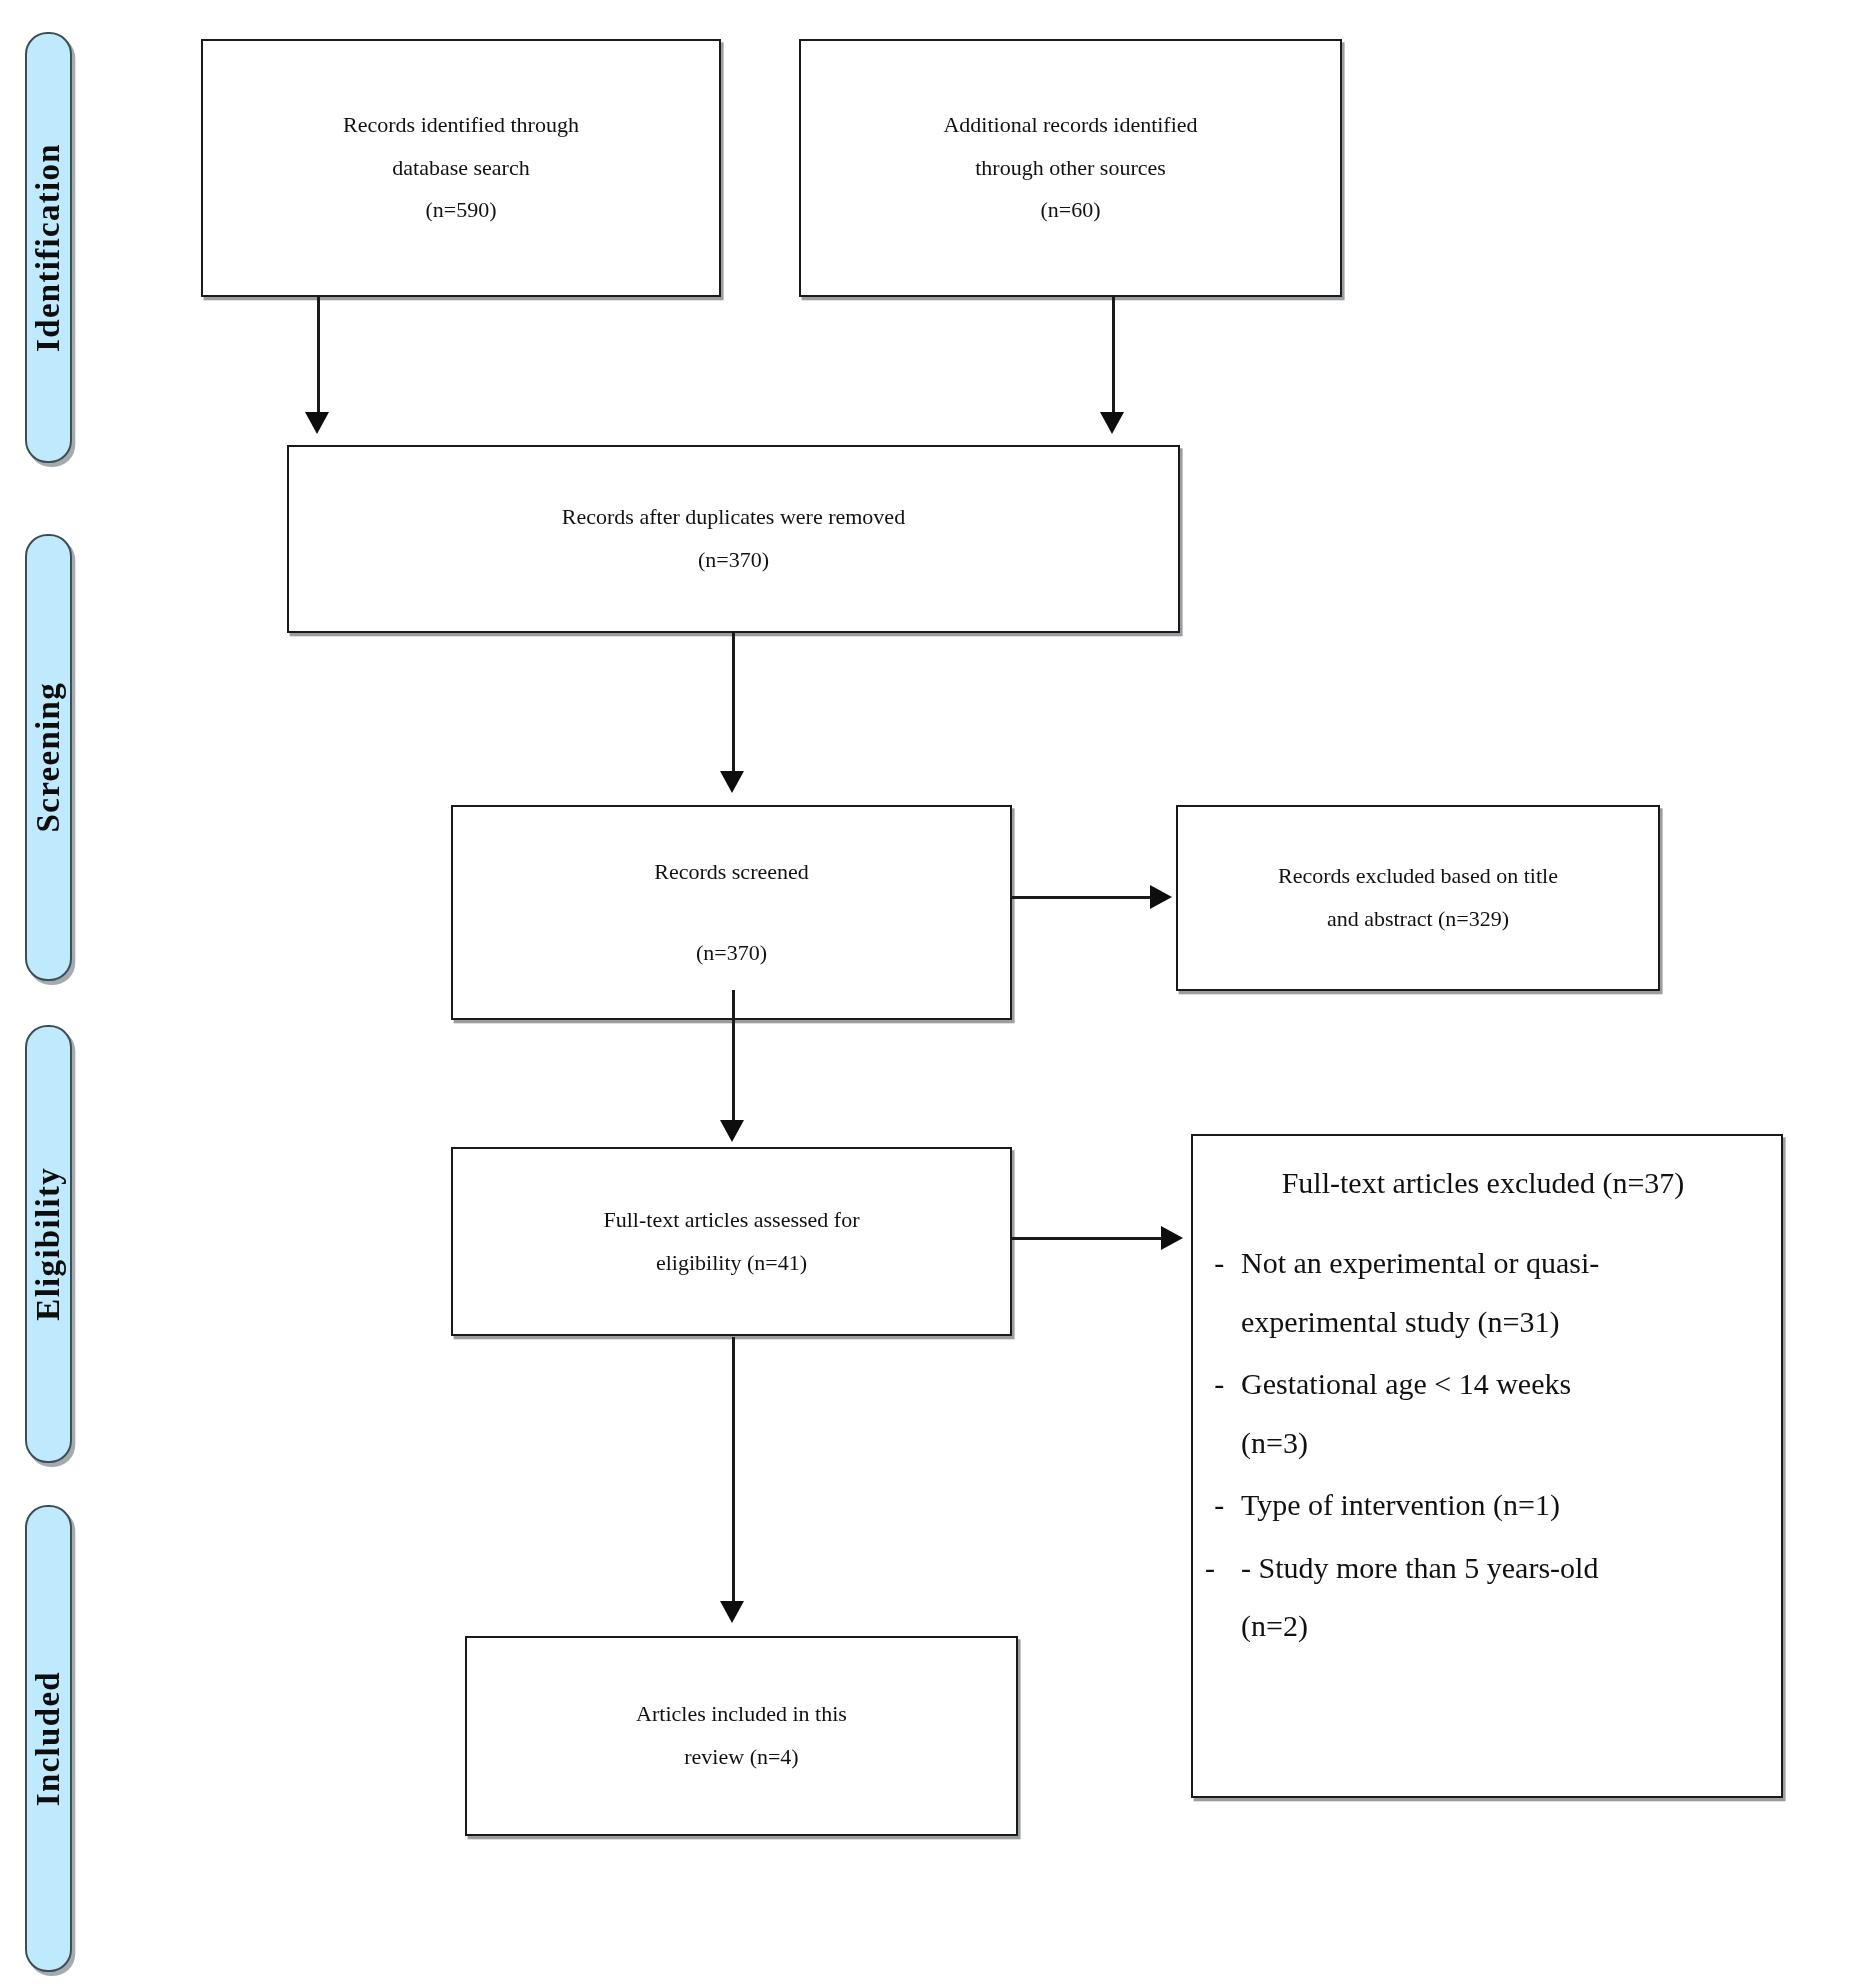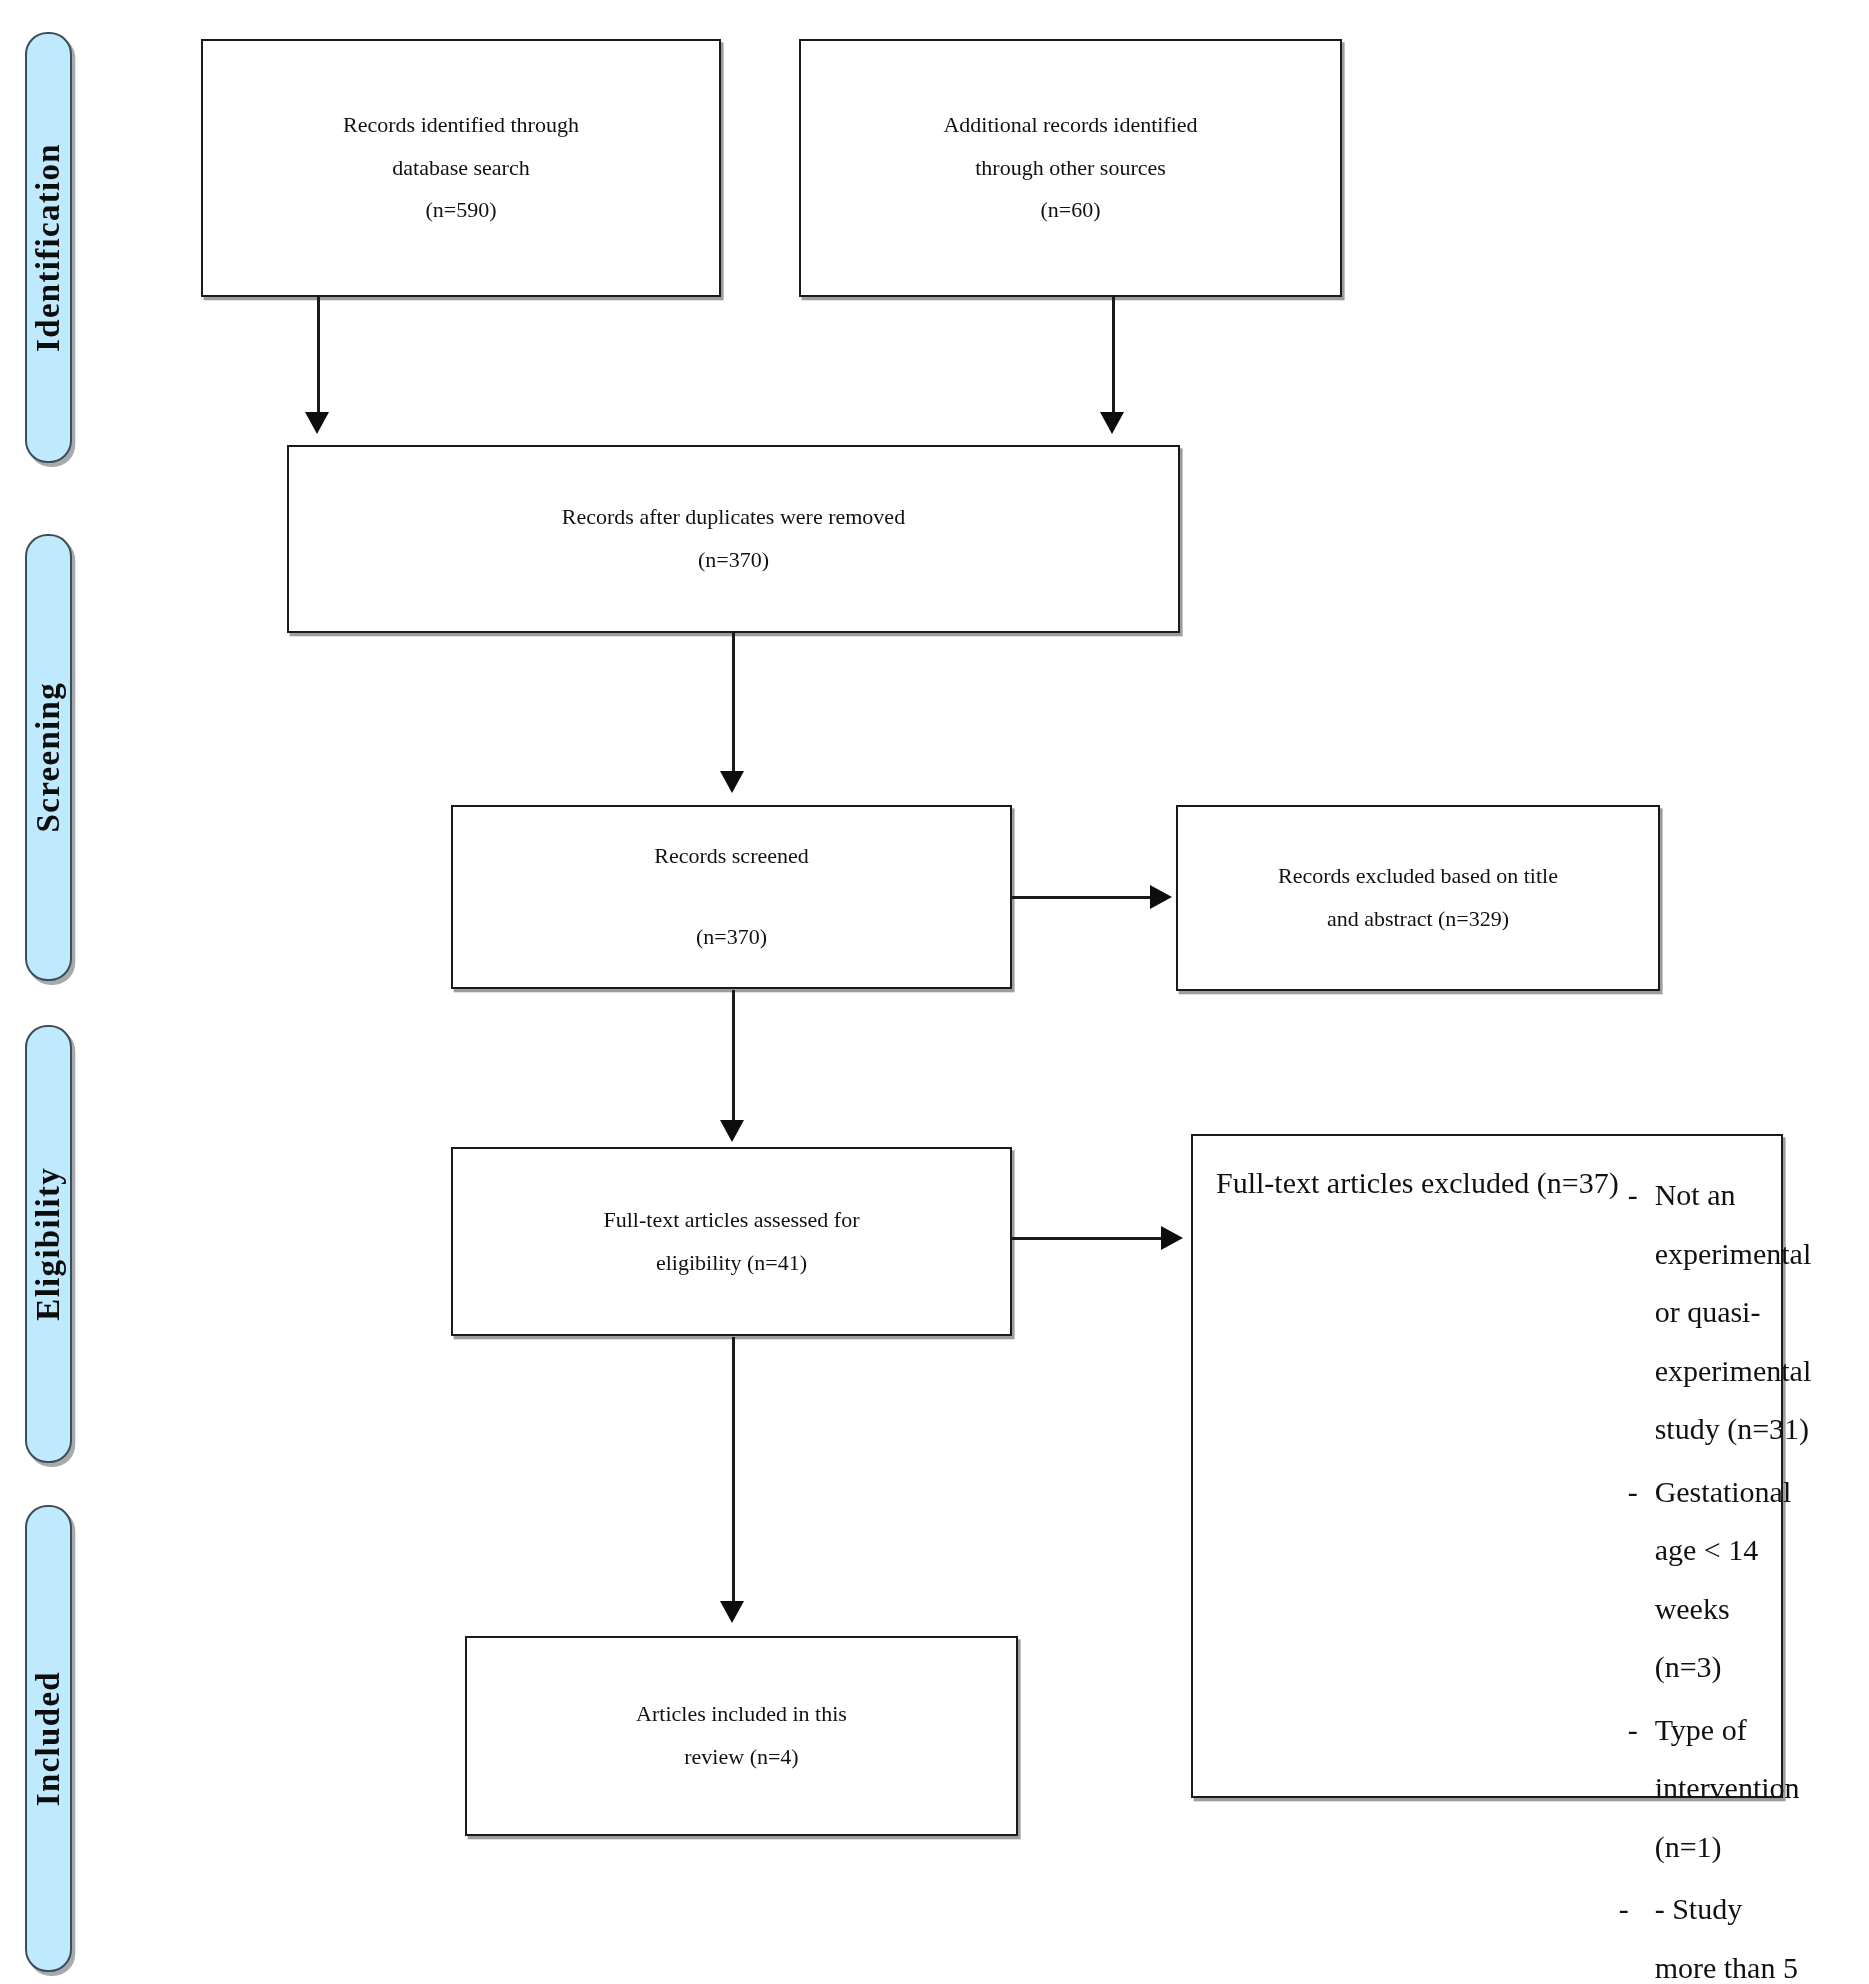--- a/index.html
+++ b/index.html
@@ -61,22 +61,23 @@
     white-space: nowrap;
   }
 
   
   .exclusion-box {
     position: absolute;
     background: #ffffff;
     border: 2px solid #1a1a1a;
     box-sizing: border-box;
     box-shadow: 2.6px 3.3px 0 rgba(120,125,130,0.75);
-    padding: 30px 20px 20px 23px;
-    display: flex;
+    padding: 30px 20px 20px 12px;
+    display: flex;
+    flex-direction: column;
   }
   .exclusion-box .ex-title {
     font-size: 30px;
     color: #111111;
     text-align: center;
     margin-bottom: 34px;
     white-space: nowrap;
   }
   .ex-list { list-style: none; margin: 0; padding: 0; }
   .ex-item {
@@ -163,21 +164,21 @@
   <div class="arrow-down" style="left:1100px; top:412px;"></div>
 
   <div class="flow-box" style="left:287px; top:445px; width:893px; height:188px;">
     <div class="line">Records after duplicates were removed</div>
     <div class="line">(n=370)</div>
   </div>
 
   <div class="v-line" style="left:732px; top:633px; height:143px;"></div>
   <div class="arrow-down" style="left:720px; top:771px;"></div>
 
-  <div class="flow-box" style="left:451px; top:805px; width:561px; height:184px;gap:38px;">
+  <div class="flow-box" style="left:451px; top:805px; width:561px; height:215px;gap:38px;">
     <div class="line">Records screened</div>
     <div class="line">(n=370)</div>
   </div>
 
   <div class="h-line" style="left:1012px; top:896px; width:139px;"></div>
   <div class="arrow-right" style="left:1150px; top:885px;"></div>
 
   <div class="flow-box" style="left:1176px; top:805px; width:484px; height:186px;">
     <div class="line">Records excluded based on title</div>
     <div class="line">and abstract (n=329)</div>

